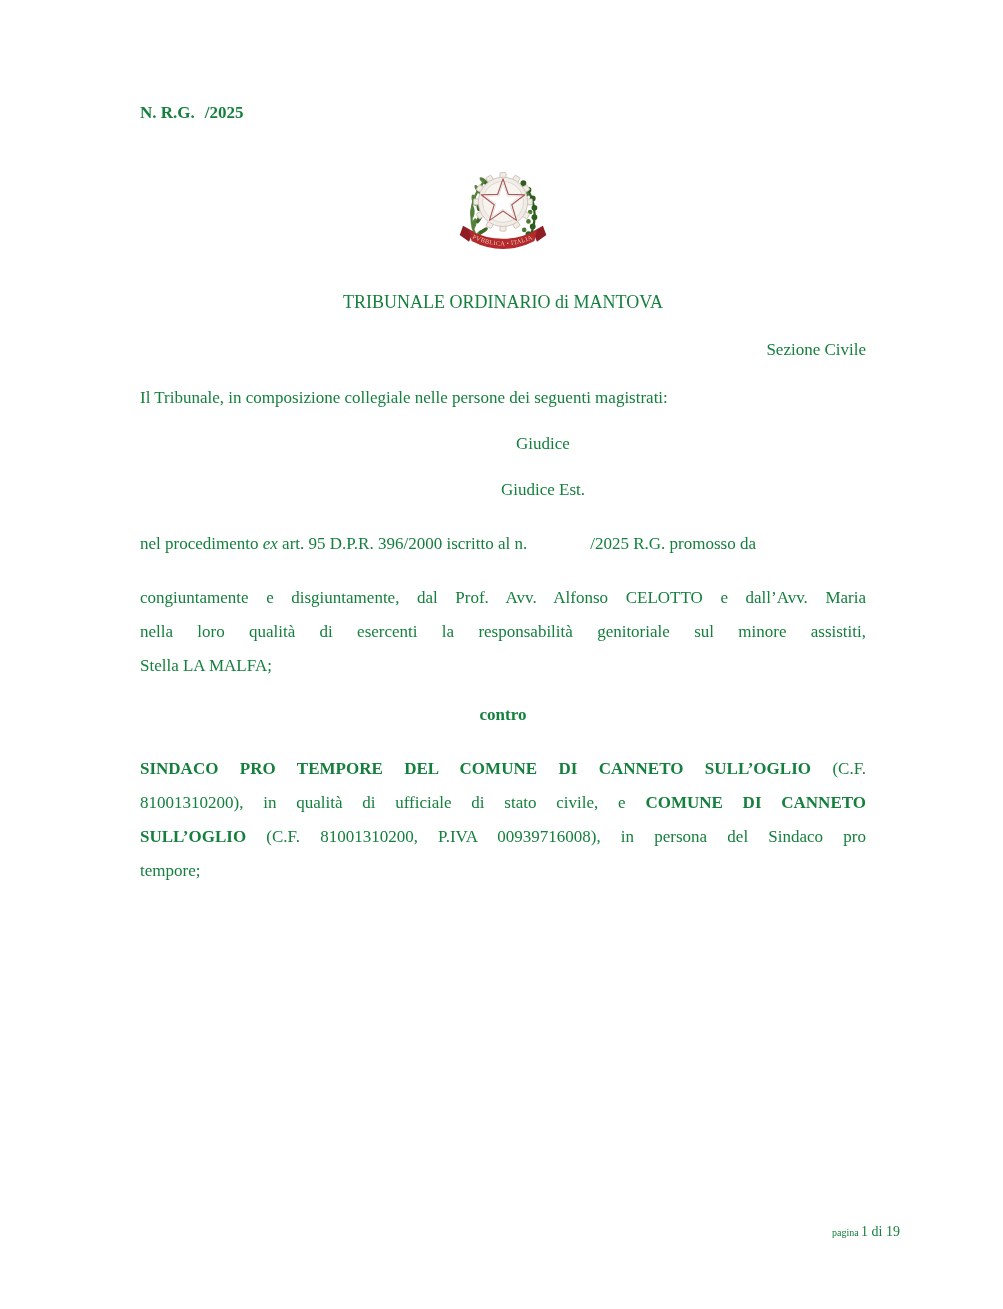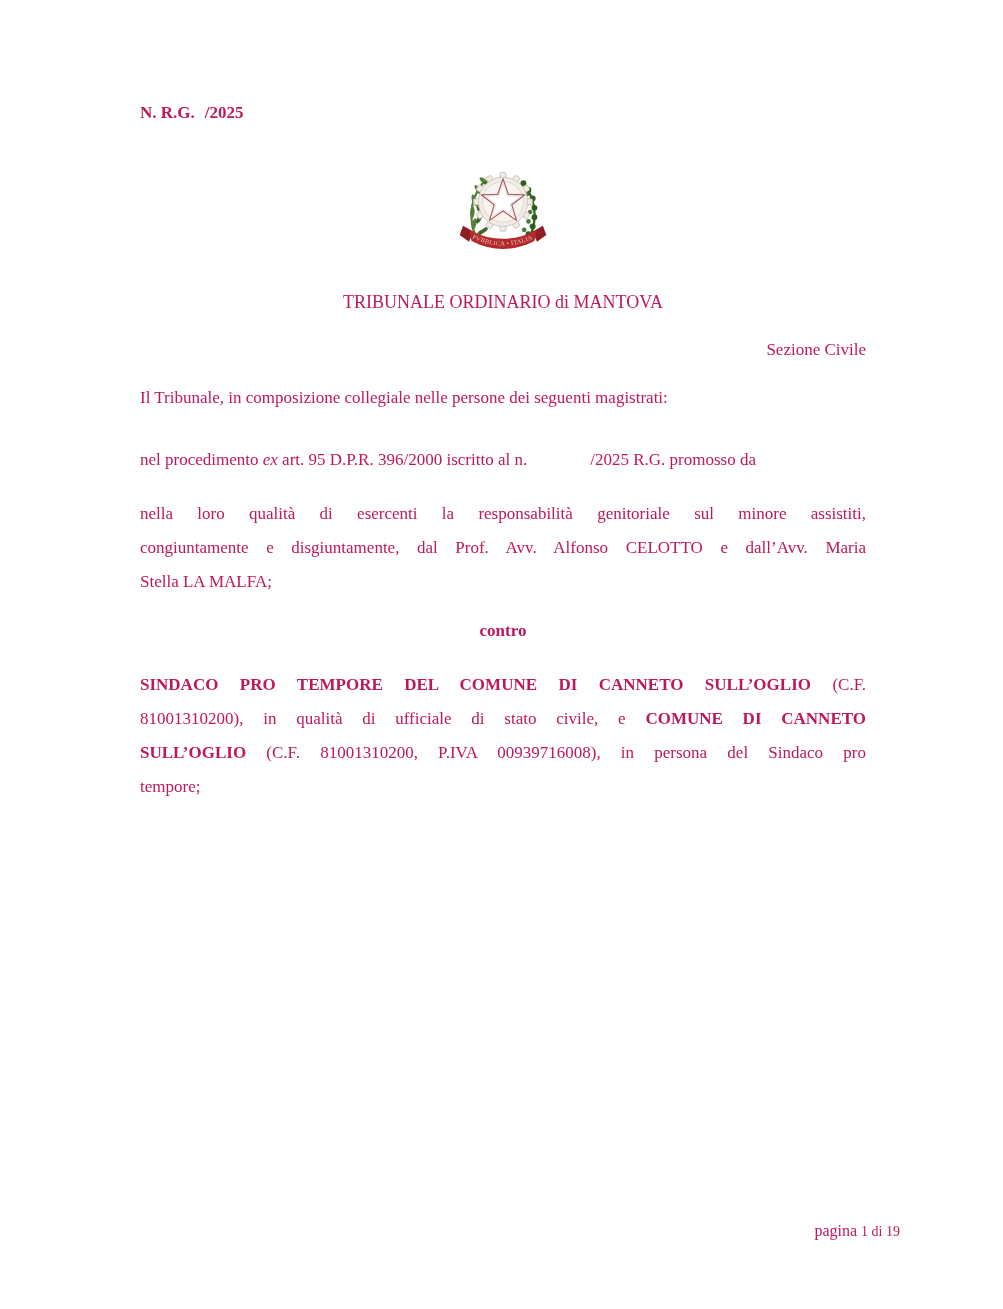--- a/index.html
+++ b/index.html
@@ -2,54 +2,54 @@
 <html><head>
 <meta charset="utf-8">
 <style>
   html, body { margin: 0; padding: 0; background: #ffffff; }
   .page {
     position: relative;
     width: 1003px;
     height: 1309px;
     margin: 0 auto;
     background: #ffffff;
-    color: #be185d;
+    color: #15803d;
     font-family: "Liberation Serif", "DejaVu Serif", serif;
     font-size: 17px;
     line-height: 34px;
     overflow: hidden;
   }
   .content { padding: 96px 137px 0 140px; }
   .b { font-weight: bold; }
   .i { font-style: italic; }
   .gap { display: inline-block; }
   .case-number { font-weight: bold; }
   .emblem-wrap { margin-top: 26px; text-align: center; line-height: 0; }
   .doc-title {
     margin-top: 22px;
     text-align: center;
     font-weight: normal;
     font-size: 18px;
   }
   .doc-subtitle { margin-top: 14px; text-align: right; }
   .intro { margin-top: 14px; }
   .role-line { margin-top: 12px; margin-left: 80px; text-align: center; }
-  .procedure { margin-top: 28px; }
+  .procedure { margin-top: 20px; }
   .para { margin-top: 20px; }
   .jline { text-align: justify; text-align-last: justify; }
   .jlast { text-align: left; }
   .versus { margin-top: 15px; text-align: center; font-weight: bold; }
   .footer {
     position: absolute;
     top: 1216px;
     right: 103px;
     line-height: 30px;
     white-space: nowrap;
   }
-  .footer-label { font-size: 16px; }
+  .footer-label { font-size: 10px; }
   .footer-num { font-size: 14px; }
 </style>
 </head>
 <body>
 
 <div class="page">
   <div class="content">
 
     <div class="case-number"><span>N. R.G.</span><span class="gap" style="width: 10px;">&nbsp;</span><span>/2025</span></div>
 
@@ -123,26 +123,28 @@
         </text>
       </svg>
     </div>
 
     <div class="doc-title">TRIBUNALE ORDINARIO di MANTOVA</div>
 
     <div class="doc-subtitle">Sezione Civile</div>
 
     <div class="intro">Il Tribunale, in composizione collegiale nelle persone dei seguenti magistrati:</div>
 
+    <div class="role-line">Giudice</div>
+    <div class="role-line">Giudice Est.</div>
 
     <div class="procedure"><span>nel procedimento </span><span class="i">ex</span><span> art. 95 D.P.R. 396/2000 iscritto al n.</span><span class="gap" style="width: 63px;">&nbsp;</span><span>/2025 R.G. promosso da</span></div>
 
     <div class="para">
+      <div class="jline">congiuntamente e disgiuntamente, dal Prof. Avv. Alfonso CELOTTO e dall’Avv. Maria</div>
       <div class="jline">nella loro qualità di esercenti la responsabilità genitoriale sul minore assistiti,</div>
-      <div class="jline">congiuntamente e disgiuntamente, dal Prof. Avv. Alfonso CELOTTO e dall’Avv. Maria</div>
       <div class="jlast">Stella LA MALFA;</div>
     </div>
 
     <div class="versus">contro</div>
 
     <div class="para">
       <div class="jline"><span class="b">SINDACO PRO TEMPORE DEL COMUNE DI CANNETO SULL’OGLIO</span><span> (C.F.</span></div>
       <div class="jline"><span>81001310200), in qualità di ufficiale di stato civile, e </span><span class="b">COMUNE DI CANNETO</span></div>
       <div class="jline"><span class="b">SULL’OGLIO</span><span> (C.F. 81001310200, P.IVA 00939716008), in persona del Sindaco pro</span></div>
       <div class="jlast"><span>tempore;</span></div>

